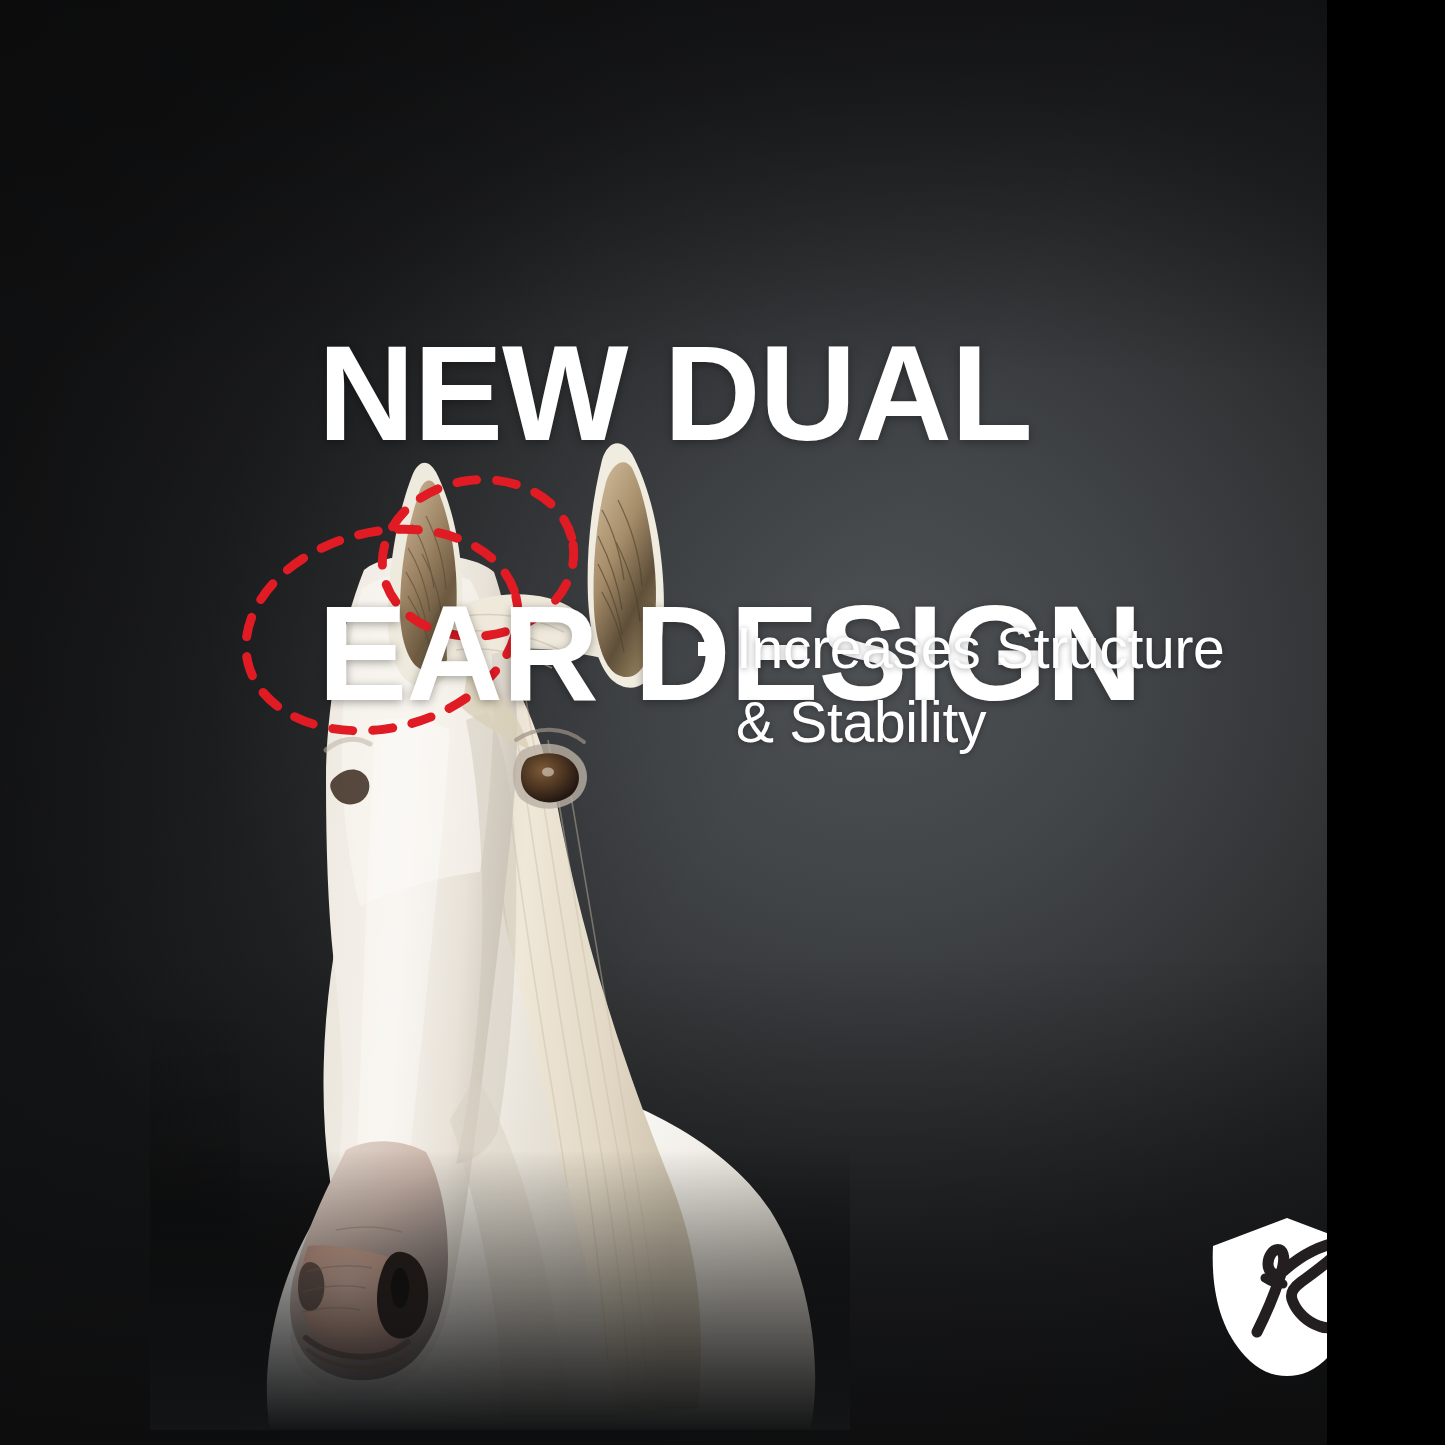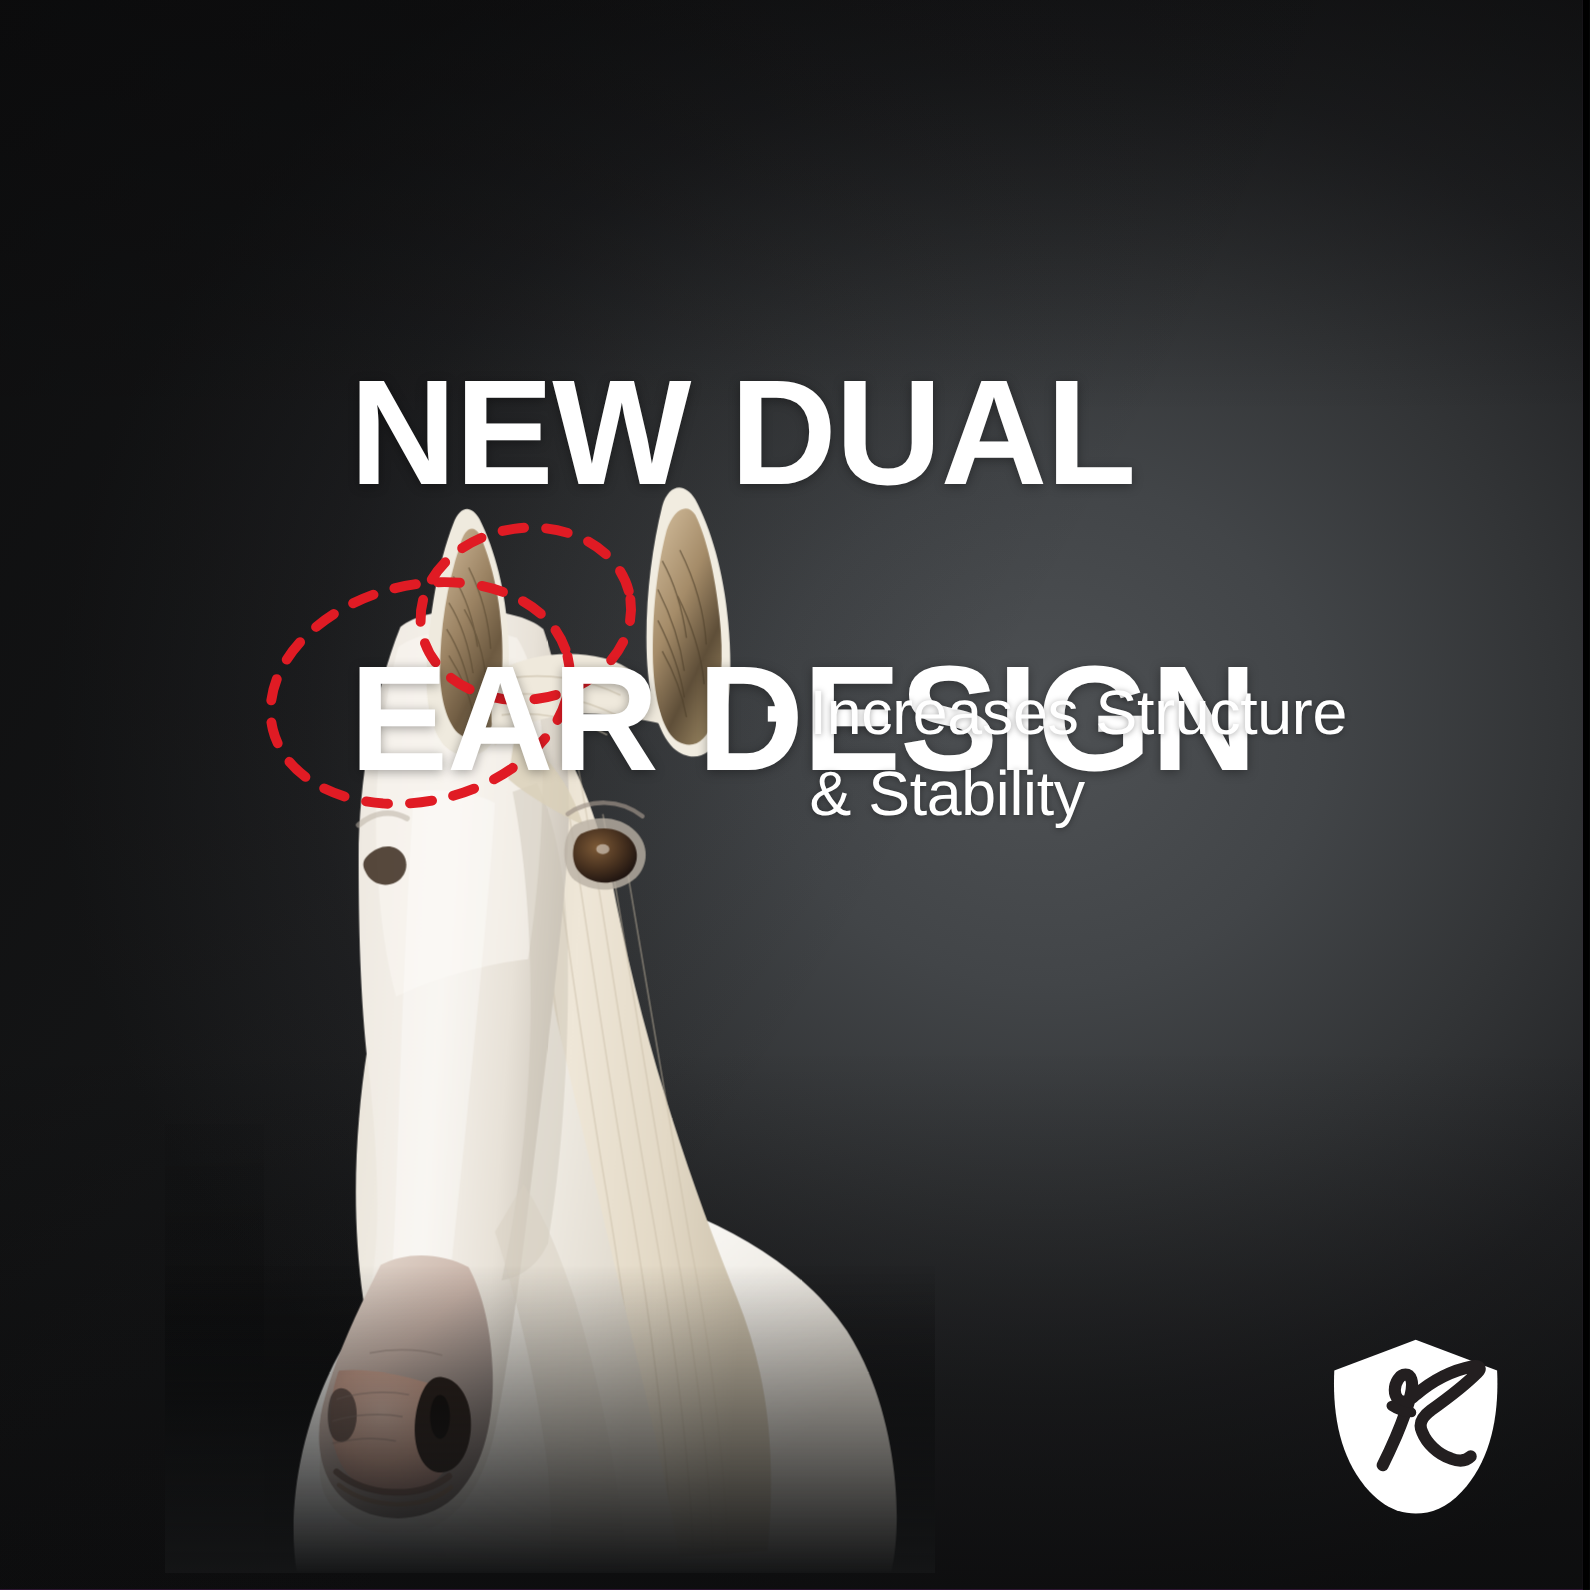--- a/index.html
+++ b/index.html
@@ -3,21 +3,21 @@
 <meta charset="utf-8">
 <title>New Dual Ear Design</title>
 <style>
   html, body {
     margin: 0;
     padding: 0;
     background: #000;
   }
   #stage {
     position: relative;
-    width: 1439px;
+    width: 1327px;
     height: 1445px;
     overflow: hidden;
     font-family: "Liberation Sans", sans-serif;
     background: #d946ef;
   }
 
   
   .bg-base {
     position: absolute;
     inset: 0;

